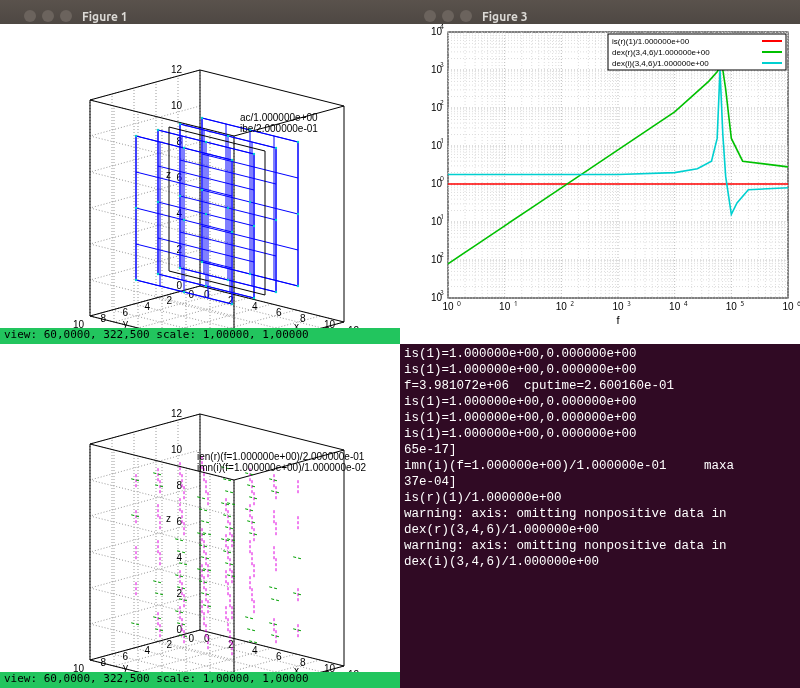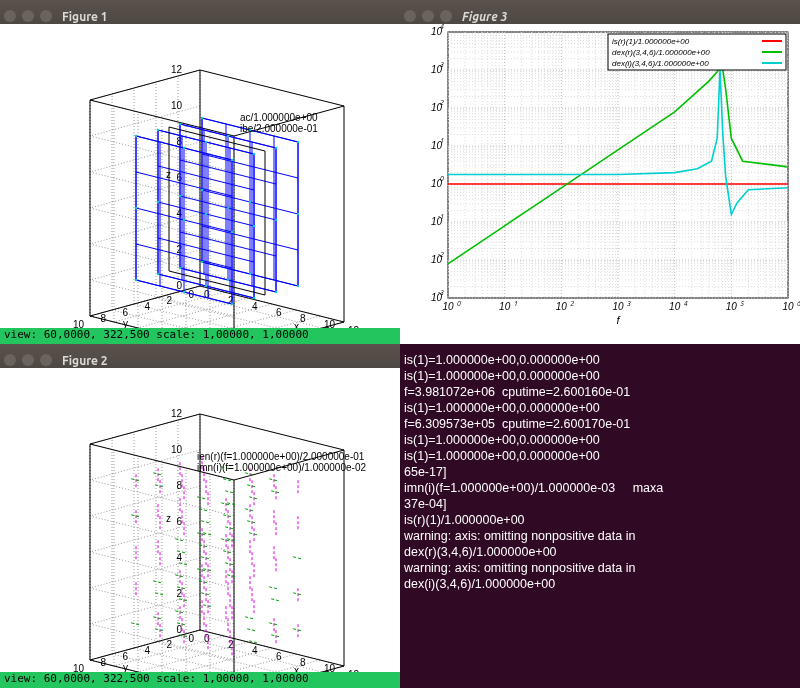--- a/index.html
+++ b/index.html
@@ -1,25 +1,25 @@
 <!DOCTYPE html>
 <html><head>
 <meta charset="utf-8">
 <style>
 html,body{margin:0;padding:0;width:800px;height:688px;font-family:"Ubuntu","DejaVu Sans",sans-serif;font-size:12px;background:#fff;overflow:hidden}
 .viewport{position:relative;width:800px;height:688px;background:#ece8e1}
 .pane{position:absolute;background:#fff;box-sizing:border-box}
-.titlebar{position:absolute;left:0;right:0;top:0;height:32px;background:linear-gradient(#5a524c,#4a4440);display:flex;align-items:center;color:#dcdad6;padding-left:4px}
+.titlebar{position:absolute;left:0;right:0;top:0;height:32px;background:linear-gradient(#5a524c,#4a4440);display:flex;align-items:center;color:#dcdad6;padding-left:24px}
 .winbtn{width:12px;height:12px;border-radius:50%;background:#6b635d;margin-right:6px}
 .titletext{font-weight:bold;margin-left:4px;font-size:12px}
 .canvas{position:absolute;left:0;right:0;top:24px;bottom:0;background:#fff}
 .status{position:absolute;left:0;right:0;bottom:0;height:16px;background:#22c55e;color:#000;font-family:monospace;font-size:11px;padding-left:4px}
 .cube{position:absolute}
 .cube svg{overflow:visible}
-.term{position:absolute;background:#300a24;color:#fff;font-family:Liberation Sans, sans-serif;font-size:12.5px;line-height:16px;padding:8px 4px;box-sizing:border-box;overflow:hidden}
+.term{position:absolute;background:#300a24;color:#fff;font-family:Liberation Mono, monospace;font-size:12.5px;line-height:16px;padding:2px 4px;box-sizing:border-box;overflow:hidden}
 .term .line{white-space:pre}
 .prompt{color:#fff}
 .cursor{display:inline-block;width:7px;height:14px;background:#fff;vertical-align:text-bottom}
 </style>
 </head>
 <body>
 
 <div class="viewport">
 
   <div class="pane" id="fig1" style="left: 0px; top: 0px; width: 400px; height: 344px;">
@@ -245,26 +245,20 @@
             <circle cx="232" cy="208" r="1.2" fill="#00d0d0"></circle>
             <circle cx="232" cy="136" r="1.2" fill="#00d0d0"></circle>
             <text x="240" y="97" font-size="10" font-family="sans-serif">ac/1.000000e+00</text>
             <text x="240" y="108" font-size="10" font-family="sans-serif">ibe/2.000000e-01</text>
           </svg></div>
       <div class="status">view: 60,0000, 322,500  scale: 1,00000, 1,00000</div>
     </div>
   </div>
 
   <div class="pane" id="fig2" style="left: 0px; top: 344px; width: 400px; height: 344px;">
-    <div class="titlebar">
-      <span class="winbtn"></span>
-      <span class="winbtn"></span>
-      <span class="winbtn"></span>
-      <span class="titletext">Figure 2</span>
-    </div>
     <div class="canvas">
       <div class="cube" id="cube2"><svg width="400" height="304">
             <line x1="200" y1="262" x2="200" y2="262" stroke="#000" stroke-width="1"></line>
             <line x1="178" y1="268" x2="178" y2="268" stroke="#000" stroke-width="1"></line>
             <line x1="156" y1="274" x2="156" y2="274" stroke="#000" stroke-width="1"></line>
             <line x1="134" y1="280" x2="134" y2="280" stroke="#000" stroke-width="1"></line>
             <line x1="112" y1="286" x2="112" y2="286" stroke="#000" stroke-width="1"></line>
             <line x1="90" y1="292" x2="90" y2="292" stroke="#000" stroke-width="1"></line>
             <line x1="200" y1="226" x2="200" y2="226" stroke="#000" stroke-width="1"></line>
             <line x1="178" y1="232" x2="178" y2="232" stroke="#000" stroke-width="1"></line>
@@ -517,21 +511,21 @@
             <line x1="232" y1="179.20000000000002" x2="232" y2="164.79999999999998" stroke="#e000e0" stroke-width="1" stroke-dasharray="3 2"></line>
             <line x1="227.2" y1="170.8" x2="236.8" y2="173.2" stroke="#00a000" stroke-width="1" stroke-dasharray="3 2"></line>
             <line x1="227.2" y1="134.8" x2="236.8" y2="137.2" stroke="#00a000" stroke-width="1" stroke-dasharray="3 2"></line>
             <text x="197" y="91.6" font-size="10" font-family="sans-serif">ien(r)(f=1.000000e+00)/2.000000e-01</text>
             <text x="197" y="102.6" font-size="10" font-family="sans-serif">imn(i)(f=1.000000e+00)/1.000000e-02</text>
           </svg></div>
       <div class="status">view: 60,0000, 322,500  scale: 1,00000, 1,00000</div>
     </div>
   </div>
 
-  <div class="pane" id="fig3" style="left: 400px; top: 0px; width: 400px; height: 344px; font-style: italic;">
+  <div class="pane" id="fig3" style="left: 400px; top: 0px; width: 400px; height: 344px;">
     <div class="titlebar">
       <span class="winbtn"></span>
       <span class="winbtn"></span>
       <span class="winbtn"></span>
       <span class="titletext">Figure 3</span>
     </div>
     <div class="canvas">
       <div id="plot3"><svg width="400" height="304">
             <rect x="48" y="8" width="340" height="266" fill="none" stroke="#000"></rect>
             <line x1="48" y1="8" x2="48" y2="274" stroke="#bbb" stroke-width="1" stroke-dasharray="1 2"></line>
@@ -696,25 +690,24 @@
             <line x1="362" y1="39" x2="382" y2="39" stroke="#00d0d0" stroke-width="2"></line>
           </svg></div>
     </div>
   </div>
 
   <div class="term" id="term" style="left: 400px; top: 344px; width: 400px; height: 344px;">
       <div class="line">is(1)=1.000000e+00,0.000000e+00</div>
       <div class="line">is(1)=1.000000e+00,0.000000e+00</div>
       <div class="line">f=3.981072e+06  cputime=2.600160e-01</div>
       <div class="line">is(1)=1.000000e+00,0.000000e+00</div>
-      <div class="line">f=6.309573e+05  cputime=2.600170e-01</div>
       <div class="line">is(1)=1.000000e+00,0.000000e+00</div>
       <div class="line">is(1)=1.000000e+00,0.000000e+00</div>
       <div class="line">65e-17]</div>
-      <div class="line">imn(i)(f=1.000000e+00)/1.000000e-03     maxa</div>
+      <div class="line">imn(i)(f=1.000000e+00)/1.000000e-01     maxa</div>
       <div class="line">37e-04]</div>
       <div class="line">is(r)(1)/1.000000e+00</div>
       <div class="line">warning: axis: omitting nonpositive data in </div>
       <div class="line">dex(r)(3,4,6)/1.000000e+00</div>
       <div class="line">warning: axis: omitting nonpositive data in </div>
       <div class="line">dex(i)(3,4,6)/1.000000e+00</div>
     </div>
 
 </div>
 

